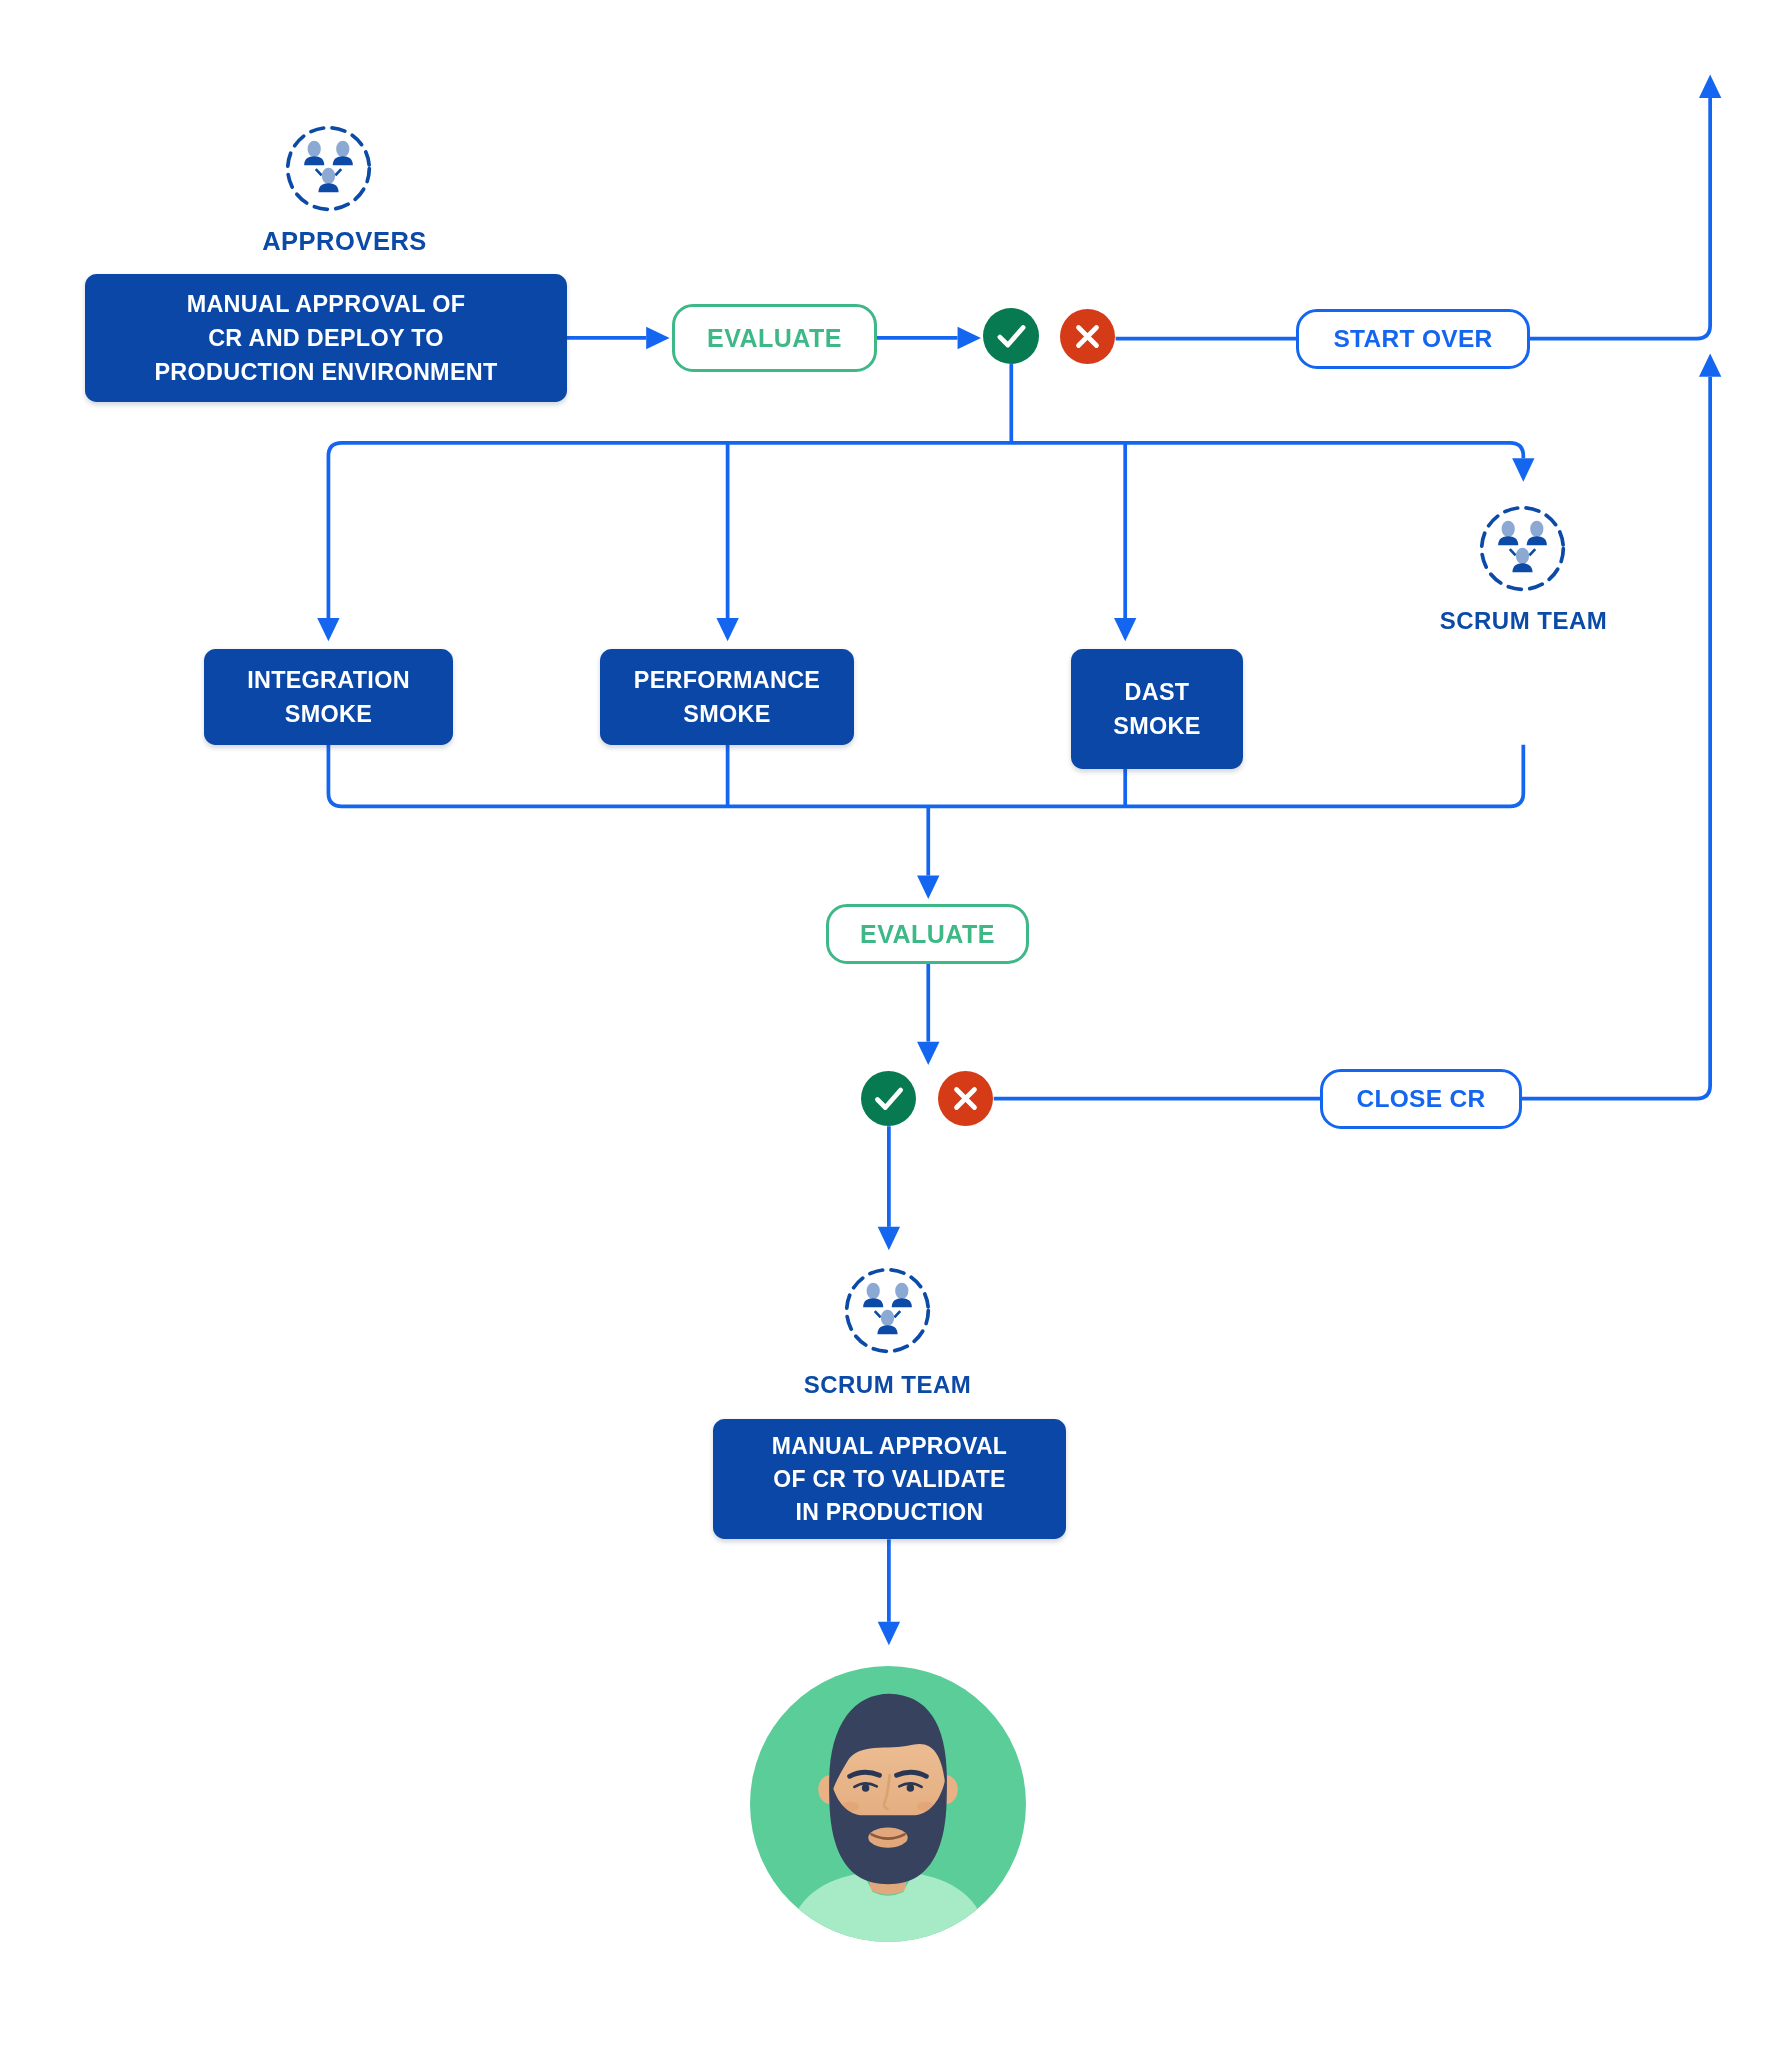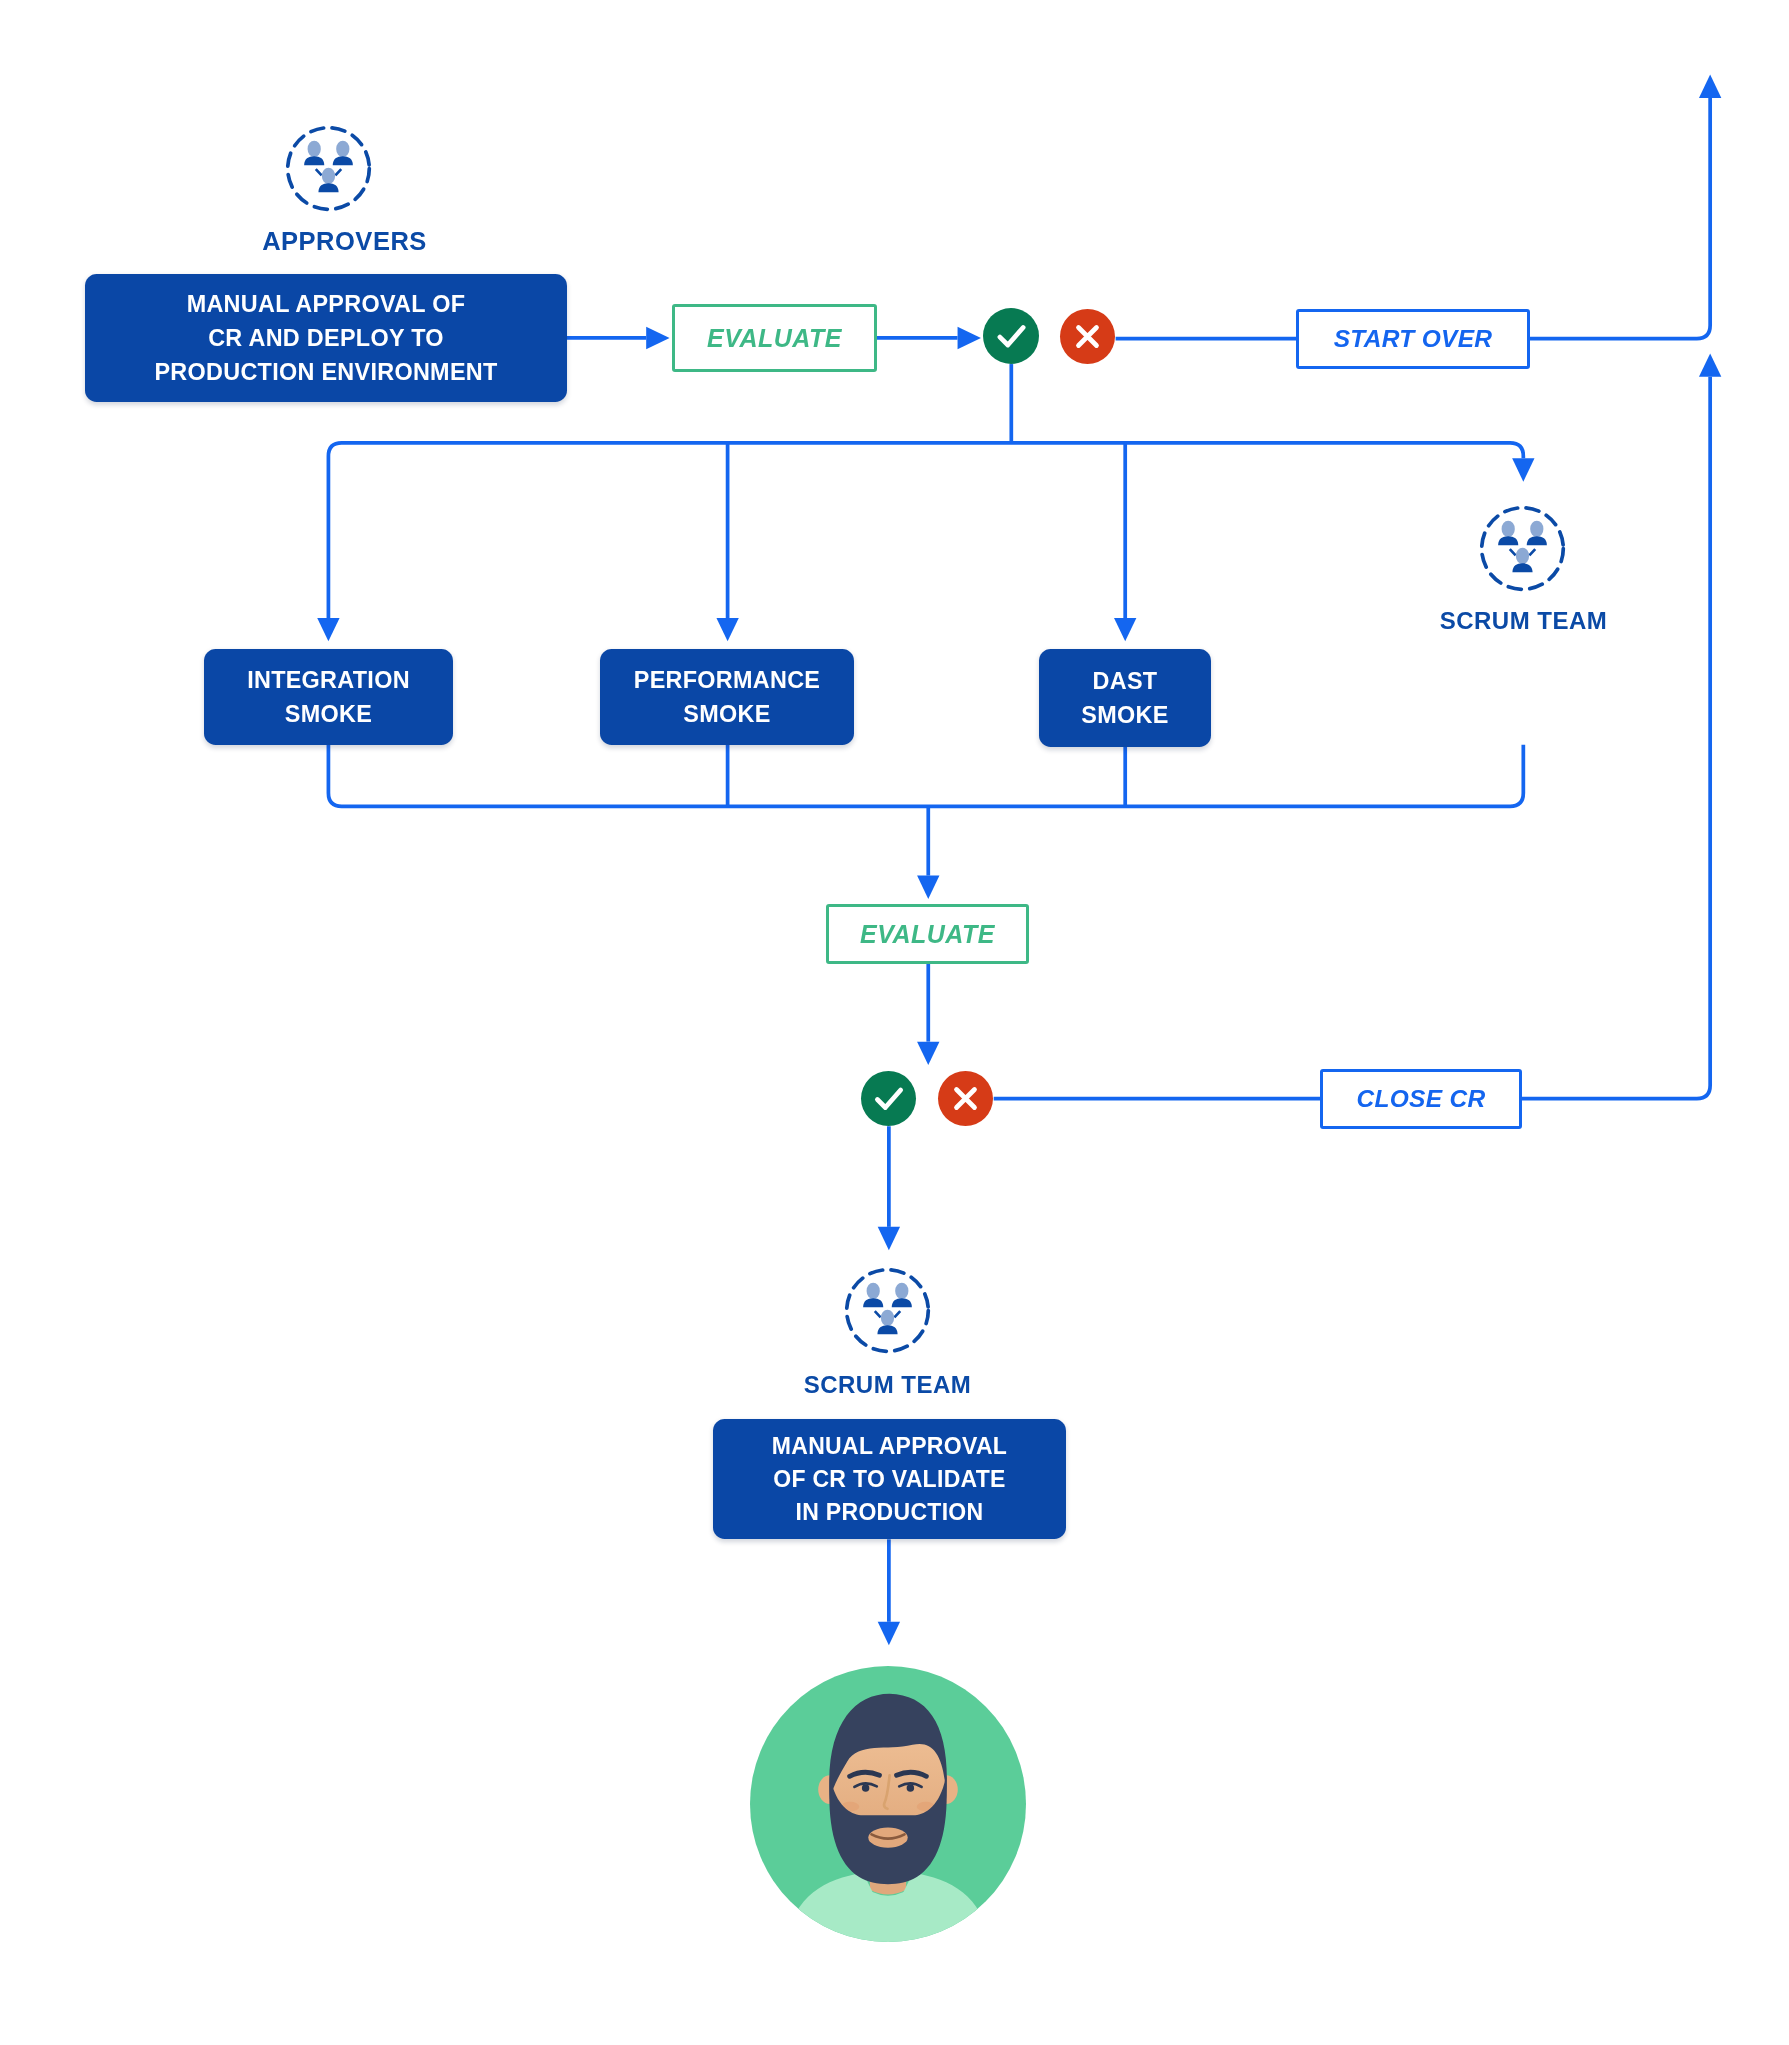--- a/index.html
+++ b/index.html
@@ -17,23 +17,23 @@
   .node-blue{
     position:absolute;z-index:2;
     background:#0A47A6;border-radius:11.7px;
     color:#ffffff;font-weight:bold;text-align:center;
     display:flex;flex-direction:column;justify-content:center;align-items:center;
     box-shadow:0 2.1px 5.3px rgba(9,30,66,0.18);
   }
   .node-blue .bline{font-size:23.4px;line-height:34px;letter-spacing:0.3px;white-space:nowrap;}
 
   .outline-box{
-    position:absolute;z-index:2;background:#ffffff;border-radius:3px;
+    position:absolute;z-index:2;background:#ffffff;border-radius:21px;
     display:flex;justify-content:center;align-items:center;
-    font-weight:bold;white-space:nowrap;box-sizing:border-box;font-style:italic;
+    font-weight:bold;white-space:nowrap;box-sizing:border-box;
   }
   .outline-green{border:3.2px solid #3EB886;color:#3EB886;font-size:25px;letter-spacing:0.5px;}
   .outline-blue{border:3.7px solid #1466F0;color:#1465EF;font-size:24.5px;letter-spacing:0.3px;}
 
   .flow-label{
     position:absolute;z-index:2;color:#0B4AA6;font-weight:bold;
     text-align:center;letter-spacing:0.5px;
   }
   .flow-label.l48{font-size:25.5px;}
   .flow-label.l45{font-size:24px;}
@@ -169,21 +169,21 @@
   <div class="outline-box outline-blue" style="left:1296px;top:309px;width:234px;height:60px">START OVER</div>
 
   <div class="node-blue" style="left:204px;top:649px;width:249px;height:96px">
     <div class="bline">INTEGRATION</div>
     <div class="bline">SMOKE</div>
   </div>
   <div class="node-blue" style="left:600px;top:649px;width:254px;height:96px">
     <div class="bline">PERFORMANCE</div>
     <div class="bline">SMOKE</div>
   </div>
-  <div class="node-blue" style="left:1039px;top:649px;width:172px;height:98px">
+  <div class="node-blue" style="left:1071px;top:649px;width:172px;height:120px">
     <div class="bline">DAST</div>
     <div class="bline">SMOKE</div>
   </div>
 
   <div class="icon-wrap" style="left:1478px;top:504px;width:89px;height:89px">
     <svg width="89" height="89" viewBox="0 0 168 168">
         <use href="#group-icon"></use>
       </svg>
   </div>
   <div class="flow-label l45" style="left:1400px;top:607px;width:247px">SCRUM TEAM</div>

